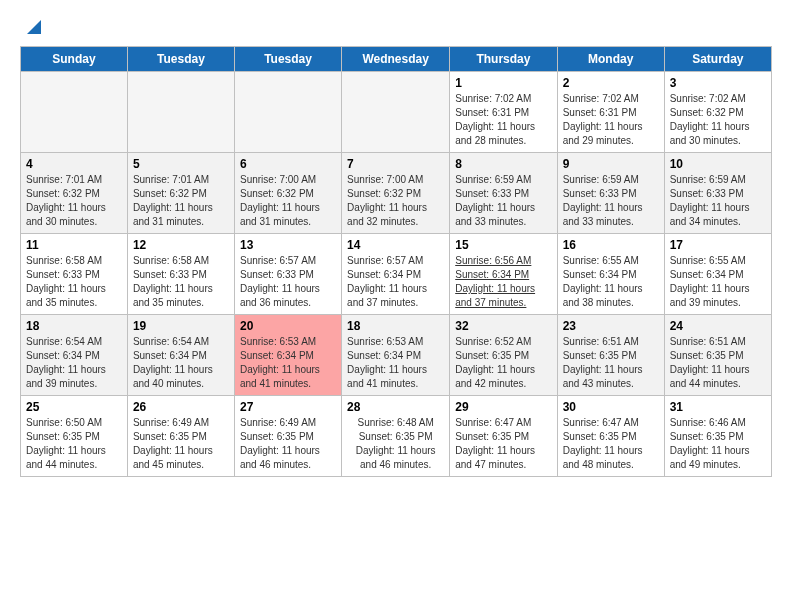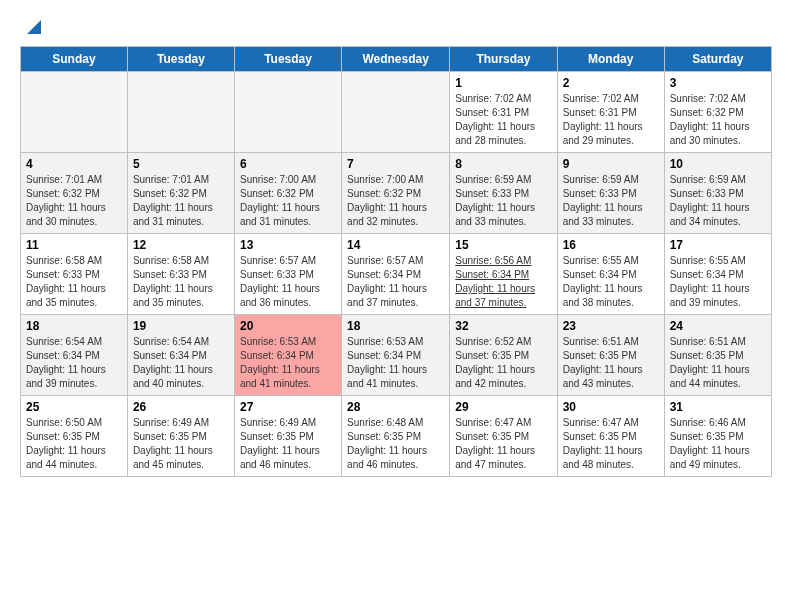--- a/index.html
+++ b/index.html
@@ -279,21 +279,21 @@
 Daylight: 11 hours and 45 minutes.</div>
         </td>
         <td>
           <span class="day-num">27</span>
           <div class="day-info" style="white-space: pre-line;">Sunrise: 6:49 AM
 Sunset: 6:35 PM
 Daylight: 11 hours and 46 minutes.</div>
         </td>
         <td>
           <span class="day-num">28</span>
-          <div class="day-info" style="white-space: pre-line;">Sunrise: 6:48 AM
+          <div class="day-info" style="white-space: pre-line; text-align: center;">Sunrise: 6:48 AM
 Sunset: 6:35 PM
 Daylight: 11 hours and 46 minutes.</div>
         </td>
         <td>
           <span class="day-num">29</span>
           <div class="day-info" style="white-space: pre-line;">Sunrise: 6:47 AM
 Sunset: 6:35 PM
 Daylight: 11 hours and 47 minutes.</div>
         </td>
         <td>

